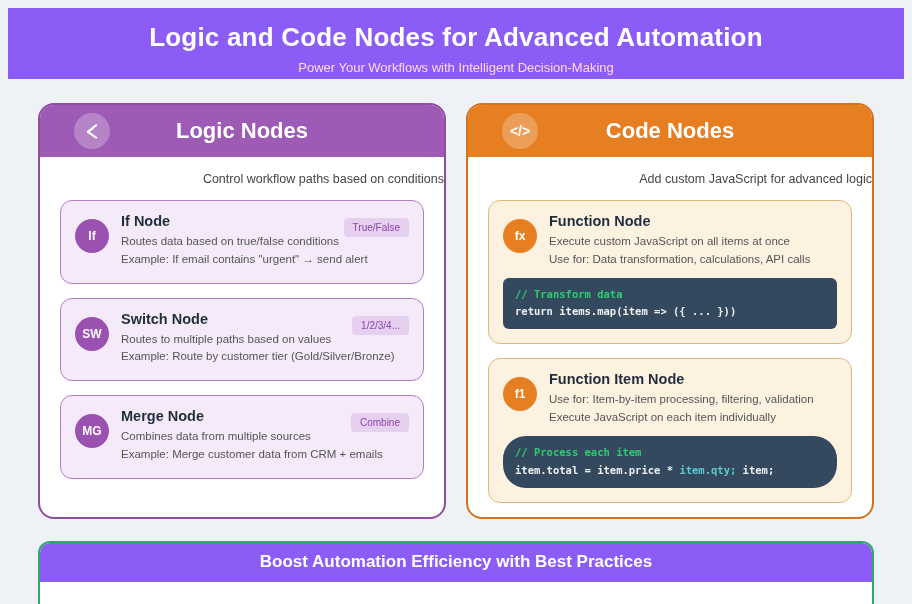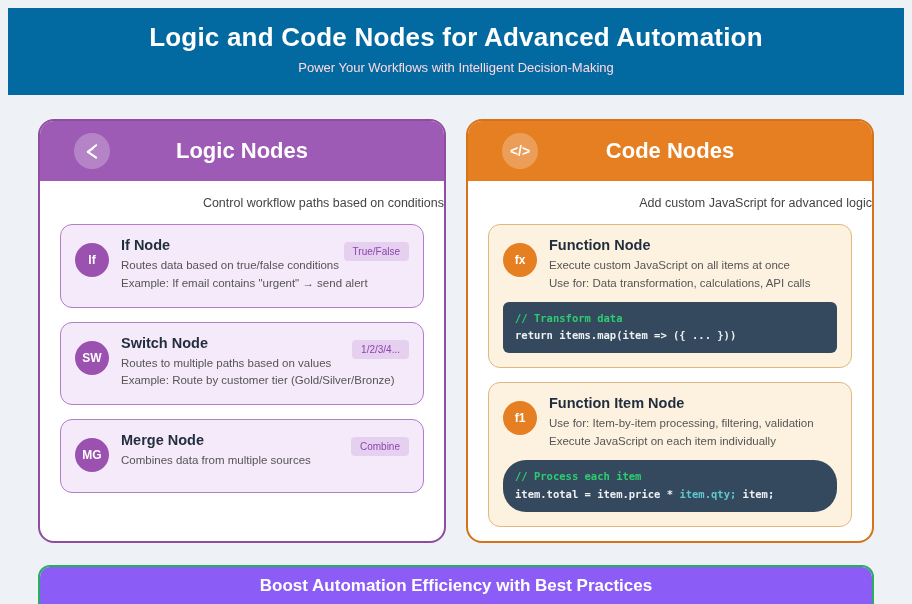--- a/index.html
+++ b/index.html
@@ -5,22 +5,22 @@
   * { box-sizing: border-box; margin: 0; padding: 0; }
   html,body { width: 912px; height: 604px; }
   body {
     font-family: "Liberation Sans", sans-serif;
     background: #eef1f6;
     overflow: hidden;
   }
   
   .banner {
     margin: 8px 8px 0 8px;
-    background: #0369a1;
-    padding: 14px 10px 20px 10px;
+    background: #8b5cf6;
+    padding: 14px 10px 4px 10px;
     text-align: center;
   }
   .banner h1 { color: #ffffff; font-size: 26px; letter-spacing: 0.2px; }
   .banner .sub { color: #ffd9e0; font-size: 13px; margin-top: 7px; }
 
   
   .cards-row {
     display: flex;
     gap: 20px;
     padding: 24px 38px 0 38px;
@@ -32,21 +32,21 @@
     overflow: hidden;
     min-height: 362px;
   }
   .big-card.logic { border: 2px solid #8e4d9e; }
   .big-card.code  { border: 2px solid #d4731a; }
   .card-head {
     display: flex;
     align-items: center;
     justify-content: center;
     position: relative;
-    height: 60px;
+    height: 52px;
   }
   .logic .card-head { background: #9d5bb5; }
   .code  .card-head { background: #e67e22; }
   .card-head .head-icon {
     position: absolute;
     left: 34px;
     width: 36px; height: 36px;
     border-radius: 50%;
     background: rgba(255,255,255,0.25);
     display: flex; align-items: center; justify-content: center;
@@ -163,20 +163,21 @@
       <div class="node-title">Switch Node</div>
       <div class="node-line">Routes to multiple paths based on values</div>
       <div class="node-line">Example: Route by customer tier (Gold/Silver/Bronze)</div>
       <span class="badge">1/2/3/4...</span>
     </div>
 
     <div class="node-box">
       <span class="node-circle">MG</span>
       <div class="node-title">Merge Node</div>
       <div class="node-line">Combines data from multiple sources</div>
+      <div class="node-line">Example: Merge customer data from CRM + emails</div>
       <span class="badge">Combine</span>
     </div>
   </section>
 
   <section class="big-card code">
     <div class="card-head">
       <span class="head-icon">&lt;/&gt;</span>
       <h2>Code Nodes</h2>
     </div>
     <div class="card-sub">Add custom JavaScript for advanced logic</div>

